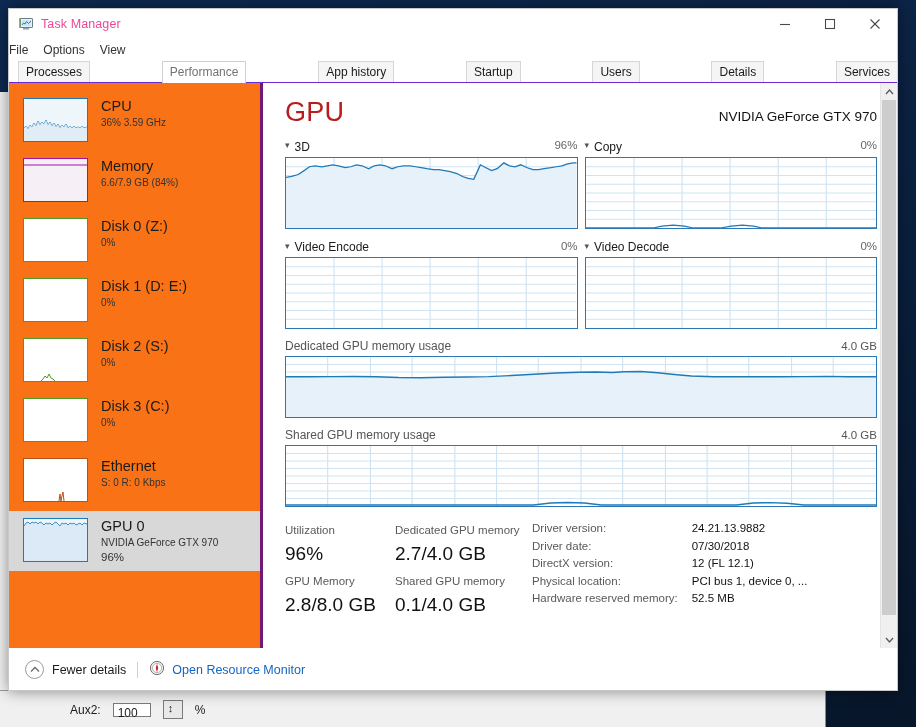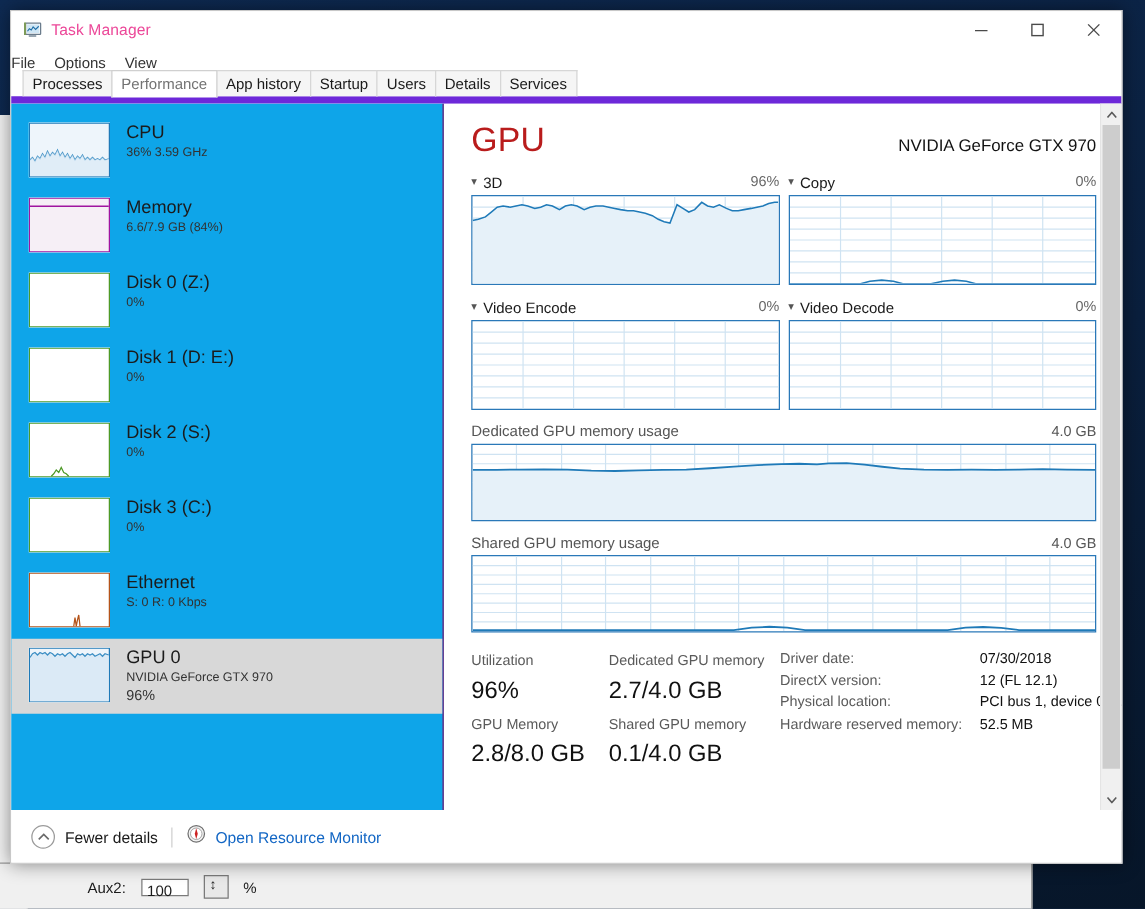--- a/index.html
+++ b/index.html
@@ -75,38 +75,38 @@
   .winbtn svg { display: block; }
   
   #menubar {
     height: 22px; flex: none; display: flex; align-items: center;
     gap: 15px; background: #fff;
   }
   #menubar .mi { font-size: 12px; color: #333; }
   
   #tabstrip {
     flex: none; height: 22px; position: relative;
-    background: #fff; border-bottom: 6px solid #6d28d9;
-    padding-left: 9px; display: flex; align-items: flex-end;
+    background: #fff; border-bottom: 1px solid #6d28d9;
+    padding-left: 9px; display: flex; align-items: flex-end; justify-content: space-between;
   }
   .tab {
     font-size: 12px; color: #1a1a1a;
     padding: 2px 7px 3px 7px; height: 21px; line-height: 16px;
     border: 1px solid #d6d6d6; border-bottom: none; background: #f5f5f5;
     margin-right: -1px;
   }
   .tab.active {
     background: #ffffff; color: #737373; position: relative; z-index: 2;
     border-color: #d0d0d0; height: 22px; margin-bottom: -1px;
   }
   
   #tm-body { flex: 1; display: flex; min-height: 0; position: relative; background:#fff; }
   #sidebar {
-    width: 346px; flex: none; background: #0ea5e9;
-    border-right: 1px solid #701a75;
+    width: 254px; flex: none; background: #f97316;
+    border-right: 3px solid #701a75;
     padding-top: 8px; overflow: hidden;
   }
   .side-item {
     display: flex; align-items: flex-start; gap: 13px;
     padding: 7px 0 7px 14px; height: 60px;
   }
   .side-item.selected { background: #d8d8d8; }
   .thumb { width: 65px; height: 44px; flex: none; background: #fff; position: relative; overflow: hidden; }
   .thumb svg { display: block; width: 100%; height: 100%; }
   .side-txt { padding-top: 0px; min-width: 0; }
@@ -551,20 +551,24 @@
             <div class="statcol wide">
               <div class="stat-label">Dedicated GPU memory</div>
               <div class="stat-value">2.7/4.0 GB</div>
               <div class="stat-label">Shared GPU memory</div>
               <div class="stat-value">0.1/4.0 GB</div>
             </div>
           </div>
           <div id="stats-right">
             <table>
               <tbody>
+                  <tr>
+                <td class="k">Driver version:</td>
+                <td class="v">24.21.13.9882</td>
+              </tr>
               <tr>
                 <td class="k">Driver date:</td>
                 <td class="v">07/30/2018</td>
               </tr>
               <tr>
                 <td class="k">DirectX version:</td>
                 <td class="v">12 (FL 12.1)</td>
               </tr>
               <tr>
                 <td class="k">Physical location:</td>

